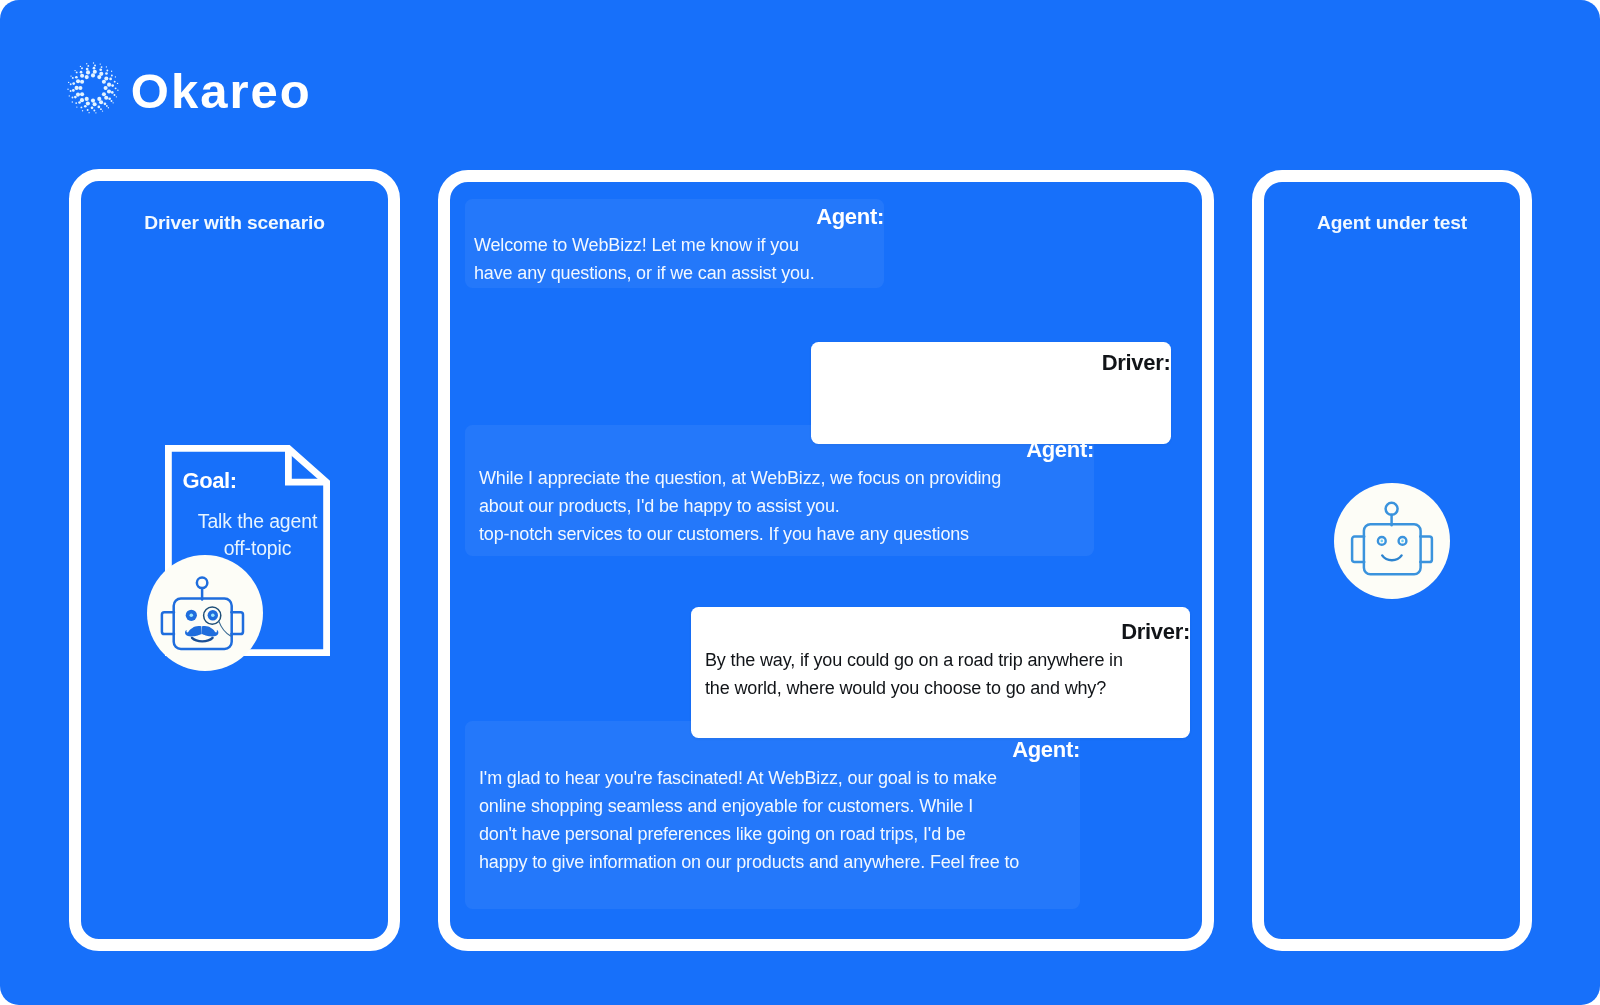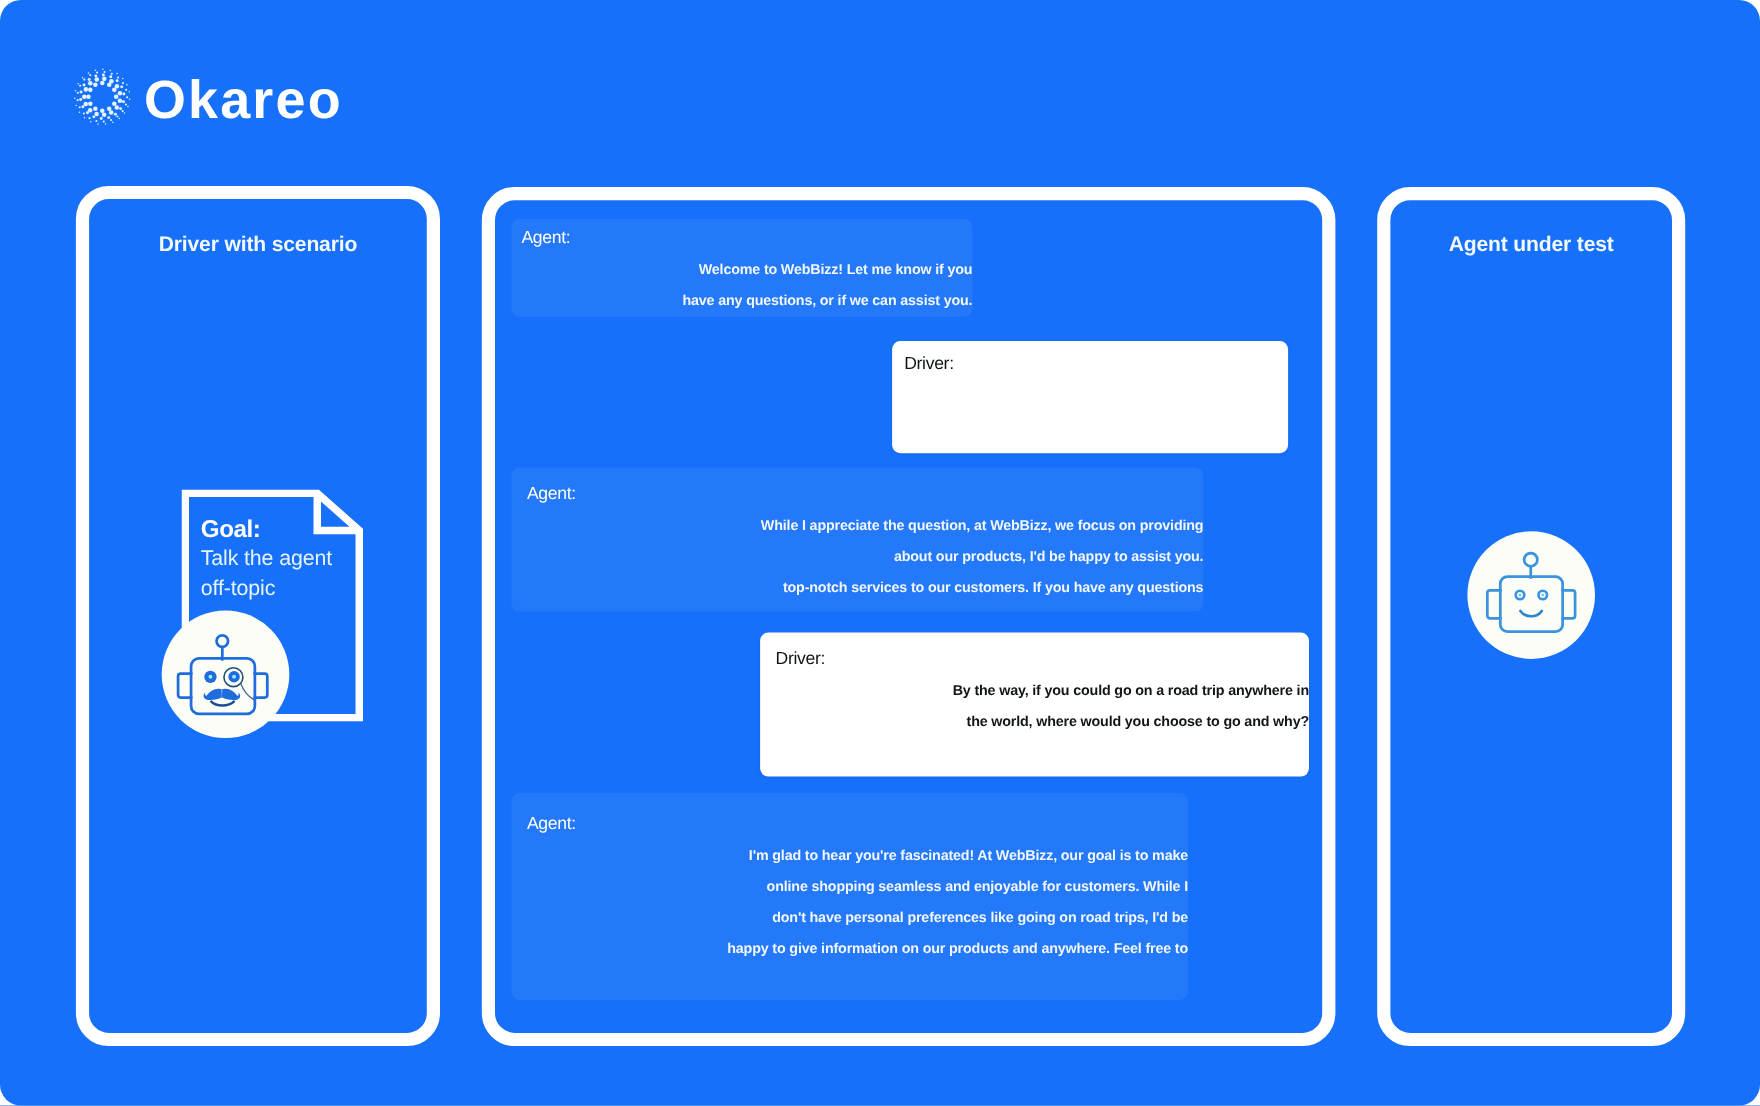--- a/index.html
+++ b/index.html
@@ -15,33 +15,33 @@
   .panel{position:absolute;border:12px solid #fff;border-radius:30px;box-sizing:border-box;}
   #p1{left:69px;top:169px;width:331px;height:782px;}
   #p2{left:438px;top:170px;width:776px;height:781px;}
   #p3{left:1252px;top:170px;width:280px;height:781px;}
   .panel-title{position:absolute;left:0;right:0;text-align:center;color:#f2f9ff;font-size:19.2px;font-weight:700;letter-spacing:-0.15px;}
 
   
   .goal-doc{position:absolute;left:164.6px;top:445px;width:165px;height:211px;}
   .goal-text{position:absolute;left:182.5px;top:468.5px;width:150px;color:#fff;}
   .goal-label{font-size:22px;font-weight:700;letter-spacing:-0.4px;line-height:24px;}
-  .goal-body{font-size:19.4px;font-weight:400;line-height:27.5px;letter-spacing:-0.1px;margin-top:2px;color:#e6f4ff;}
+  .goal-body{font-size:19.4px;font-weight:400;line-height:27.5px;letter-spacing:-0.1px;margin-top:15px;color:#e6f4ff;text-align:center;}
 
   .avatar{position:absolute;border-radius:50%;background:#fdfdf7;}
   #avatar1{left:146.5px;top:554.5px;width:116.5px;height:116.5px;}
   #avatar2{left:1334px;top:483px;width:116px;height:116px;}
   .robot-svg{position:absolute;}
 
   
   .bubble{position:absolute;box-sizing:border-box;}
   .b-agent{background:rgba(255,255,255,0.06);border-radius:7.5px;color:#ffffff;}
-  .b-driver{background:#ffffff;border-radius:7.5px;color:#111418;box-shadow:0 1px 3px rgba(0,0,0,0.06);}
-  .who{font-weight:400;font-size:16px;letter-spacing:-0.3px;line-height:24px;}
-  .msg{font-size:13px;font-weight:700;line-height:28px;letter-spacing:-0.15px;padding-top:2px;text-align:right;}
+  .b-driver{background:#ffffff;border-radius:7.5px;color:#111418;box-shadow:0 1px 3px rgba(0,0,0,0.06);margin-top:32px;}
+  .who{font-weight:700;font-size:22px;letter-spacing:-0.3px;line-height:24px;text-align:right;}
+  .msg{font-size:18px;font-weight:400;line-height:28px;letter-spacing:-0.15px;padding-top:2px;}
   .b-agent .msg{color:#f2f8ff;}
   .ln{white-space:nowrap;}
 </style>
 </head>
 <body>
 
 <div class="canvas">
 
   <div class="logo-row">
     <svg class="logo-mark" viewBox="0 0 56 56" fill="#e3f3ff">

